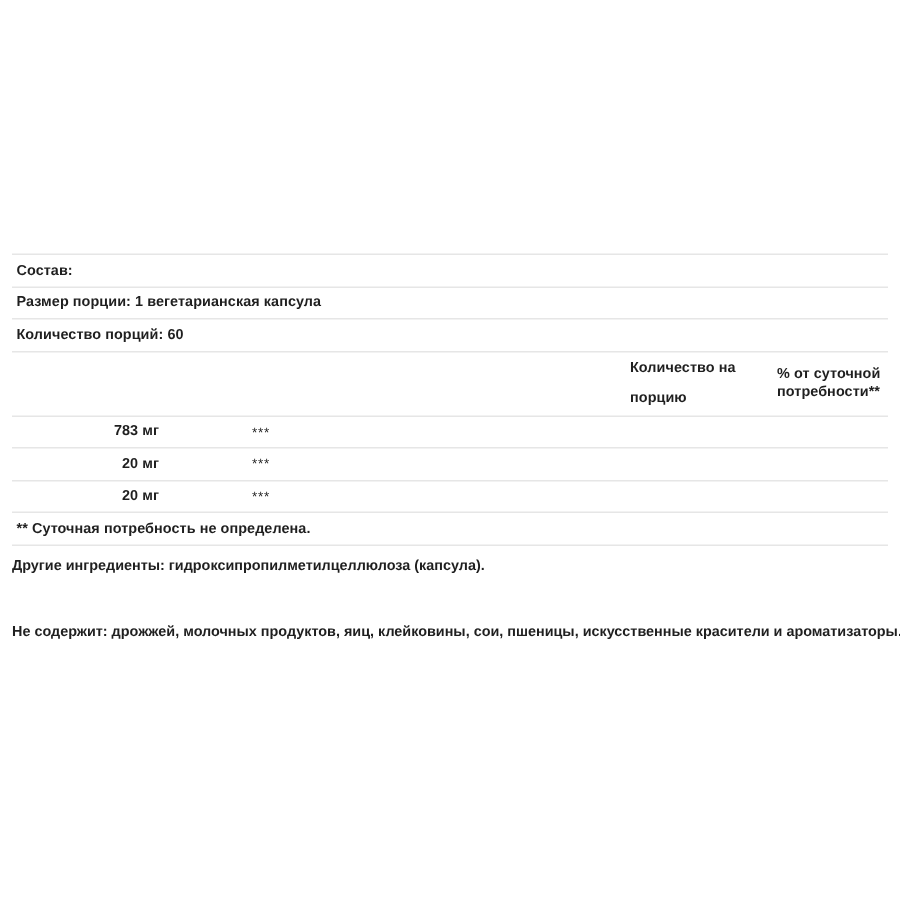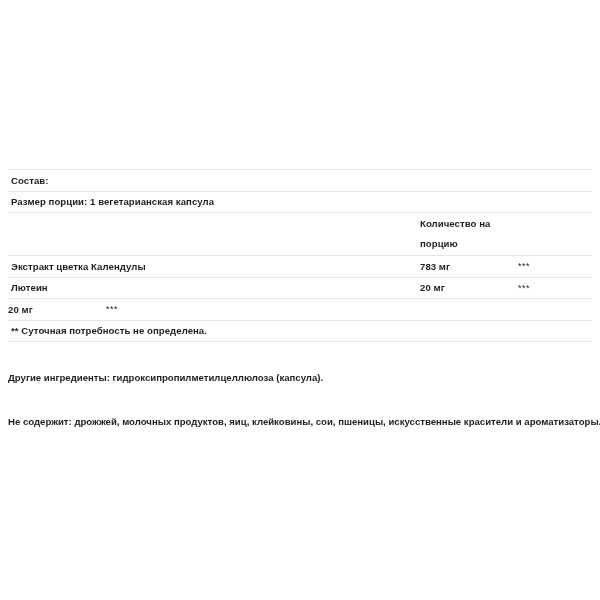--- a/index.html
+++ b/index.html
@@ -23,21 +23,21 @@
     }
     .row {
       border-top: 1px solid #e6e6e6;
       display: flex;
       align-items: center;
       font-size: 9.6px;
       font-weight: bold;
       letter-spacing: 0.05px;
       box-sizing: border-box;
     }
-    .row.h21 { height: 21.5px; }
+    .row.h21 { height: 21.5px; text-align: right; }
     .row.head { height: 43px; align-items: stretch; }
     .cell {
       box-sizing: border-box;
       white-space: nowrap;
     }
     .c1 { padding-left: 3px; width: 412px; }
     .c2 { width: 98px; }
     .c3 { width: 74px; }
     .row.head .c1 { }
     .row.head .c2 {
@@ -77,36 +77,38 @@
 </head>
 <body>
 
 <div class="panel">
   <div class="row h21">
     <div class="cell full">Состав:</div>
   </div>
   <div class="row h21">
     <div class="cell full">Размер порции: 1 вегетарианская капсула</div>
   </div>
+  <div class="row h21">
+    <div class="cell full">Количество порций: 60</div>
+  </div>
 
   <div class="row head">
     <div class="cell c1"></div>
     <div class="cell c2">
       <span>Количество на</span>
       <span>порцию</span>
     </div>
+    <div class="cell c3">% от суточной потребности**</div>
   </div>
 
   <div class="row h21">
-    <div class="cell c1">Экстракт цветка Календулы</div>
     <div class="cell c2">783 мг</div>
     <div class="cell c3 stars">***</div>
   </div>
   <div class="row h21">
-    <div class="cell c1">Лютеин</div>
     <div class="cell c2">20 мг</div>
     <div class="cell c3 stars">***</div>
   </div>
   <div class="row h21">
     <div class="cell c2">20 мг</div>
     <div class="cell c3 stars">***</div>
   </div>
 
   <div class="row h21">
     <div class="cell full">** Суточная потребность не определена.</div>

